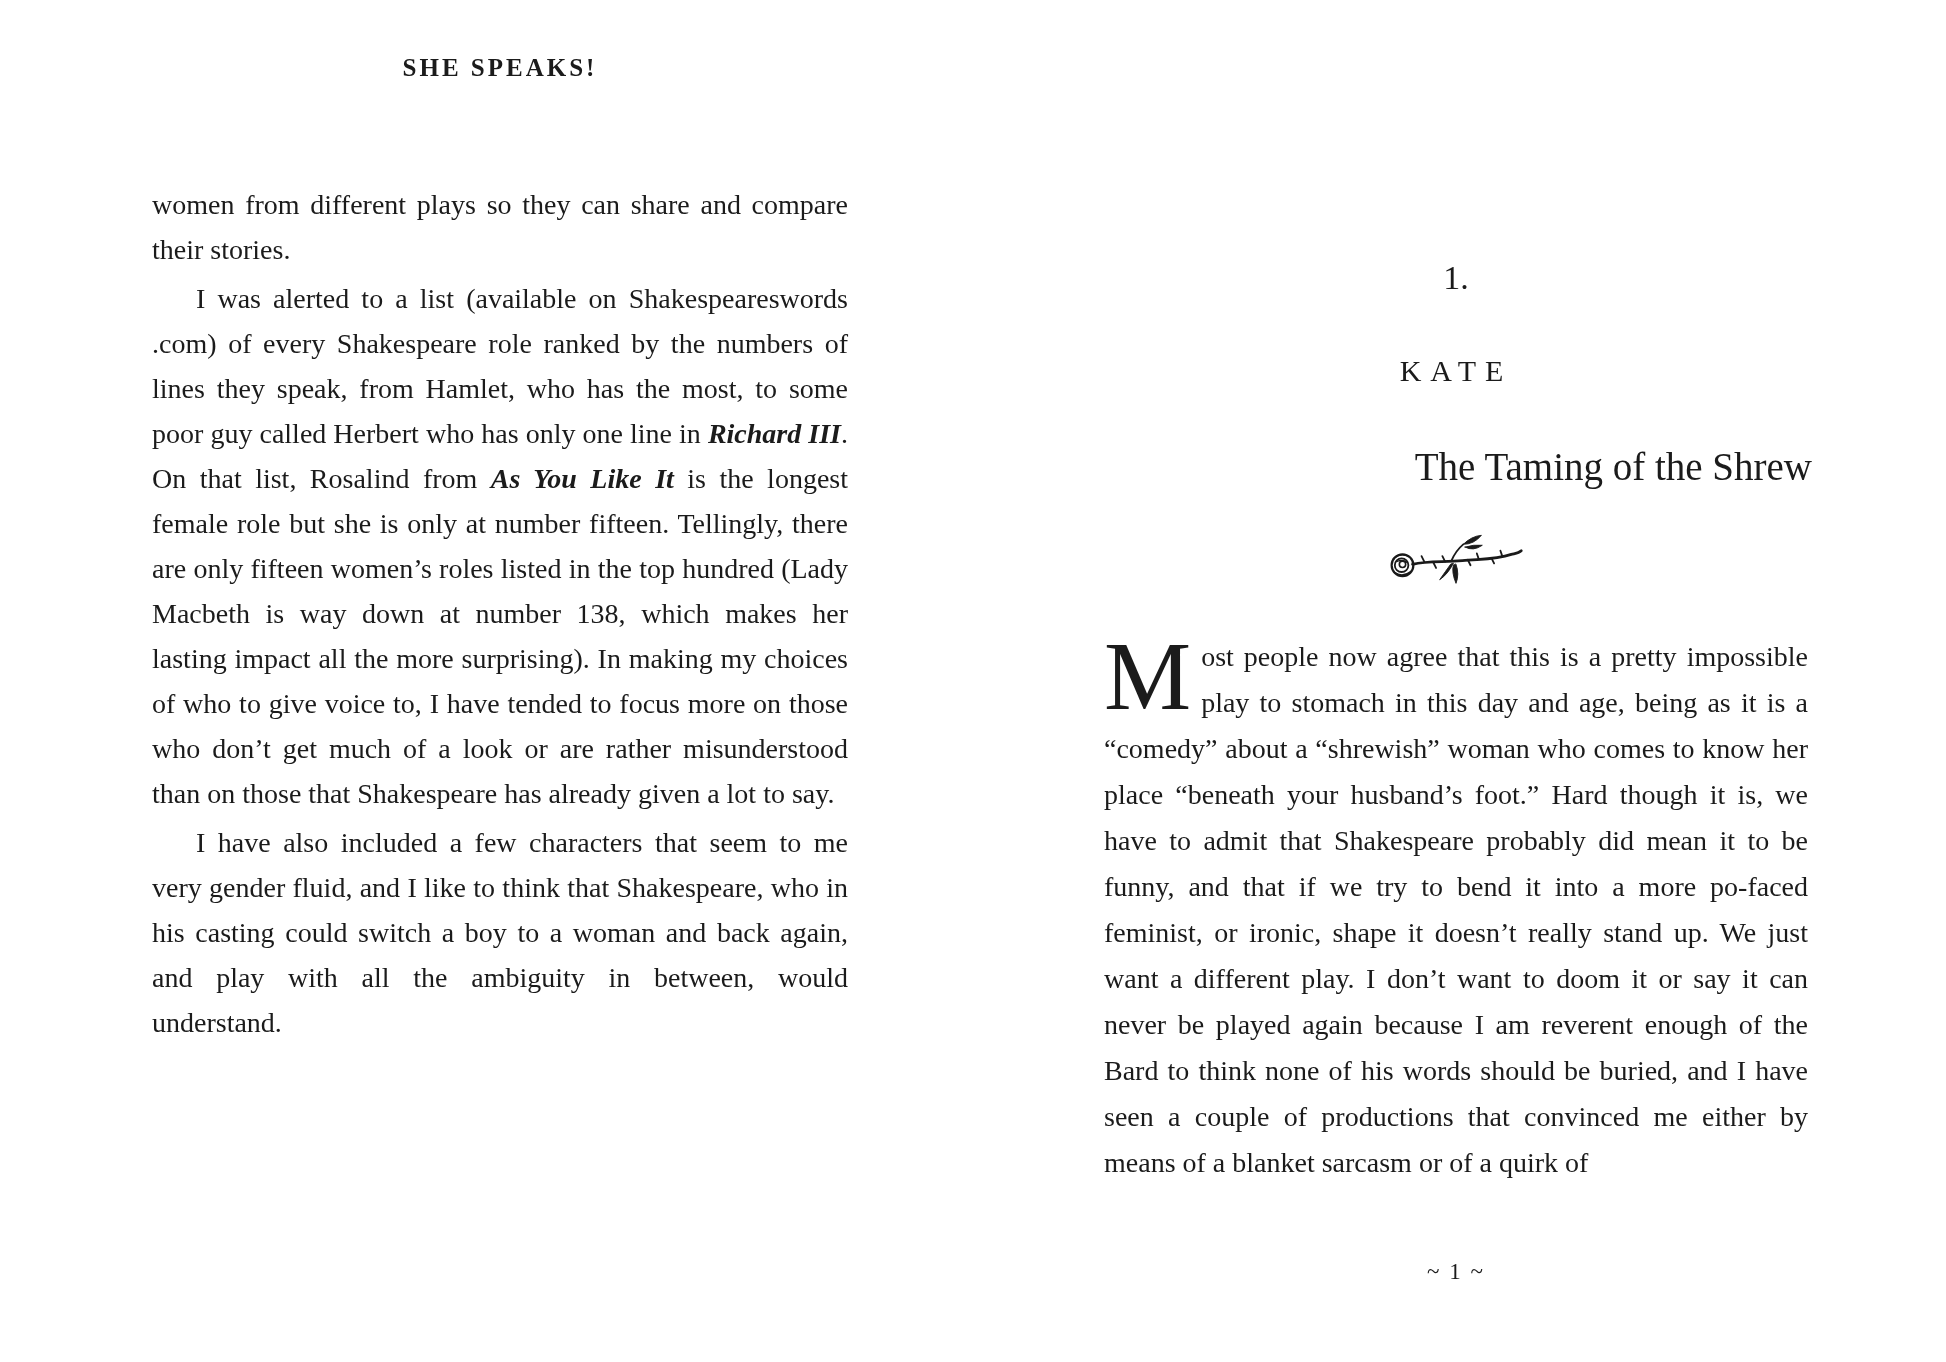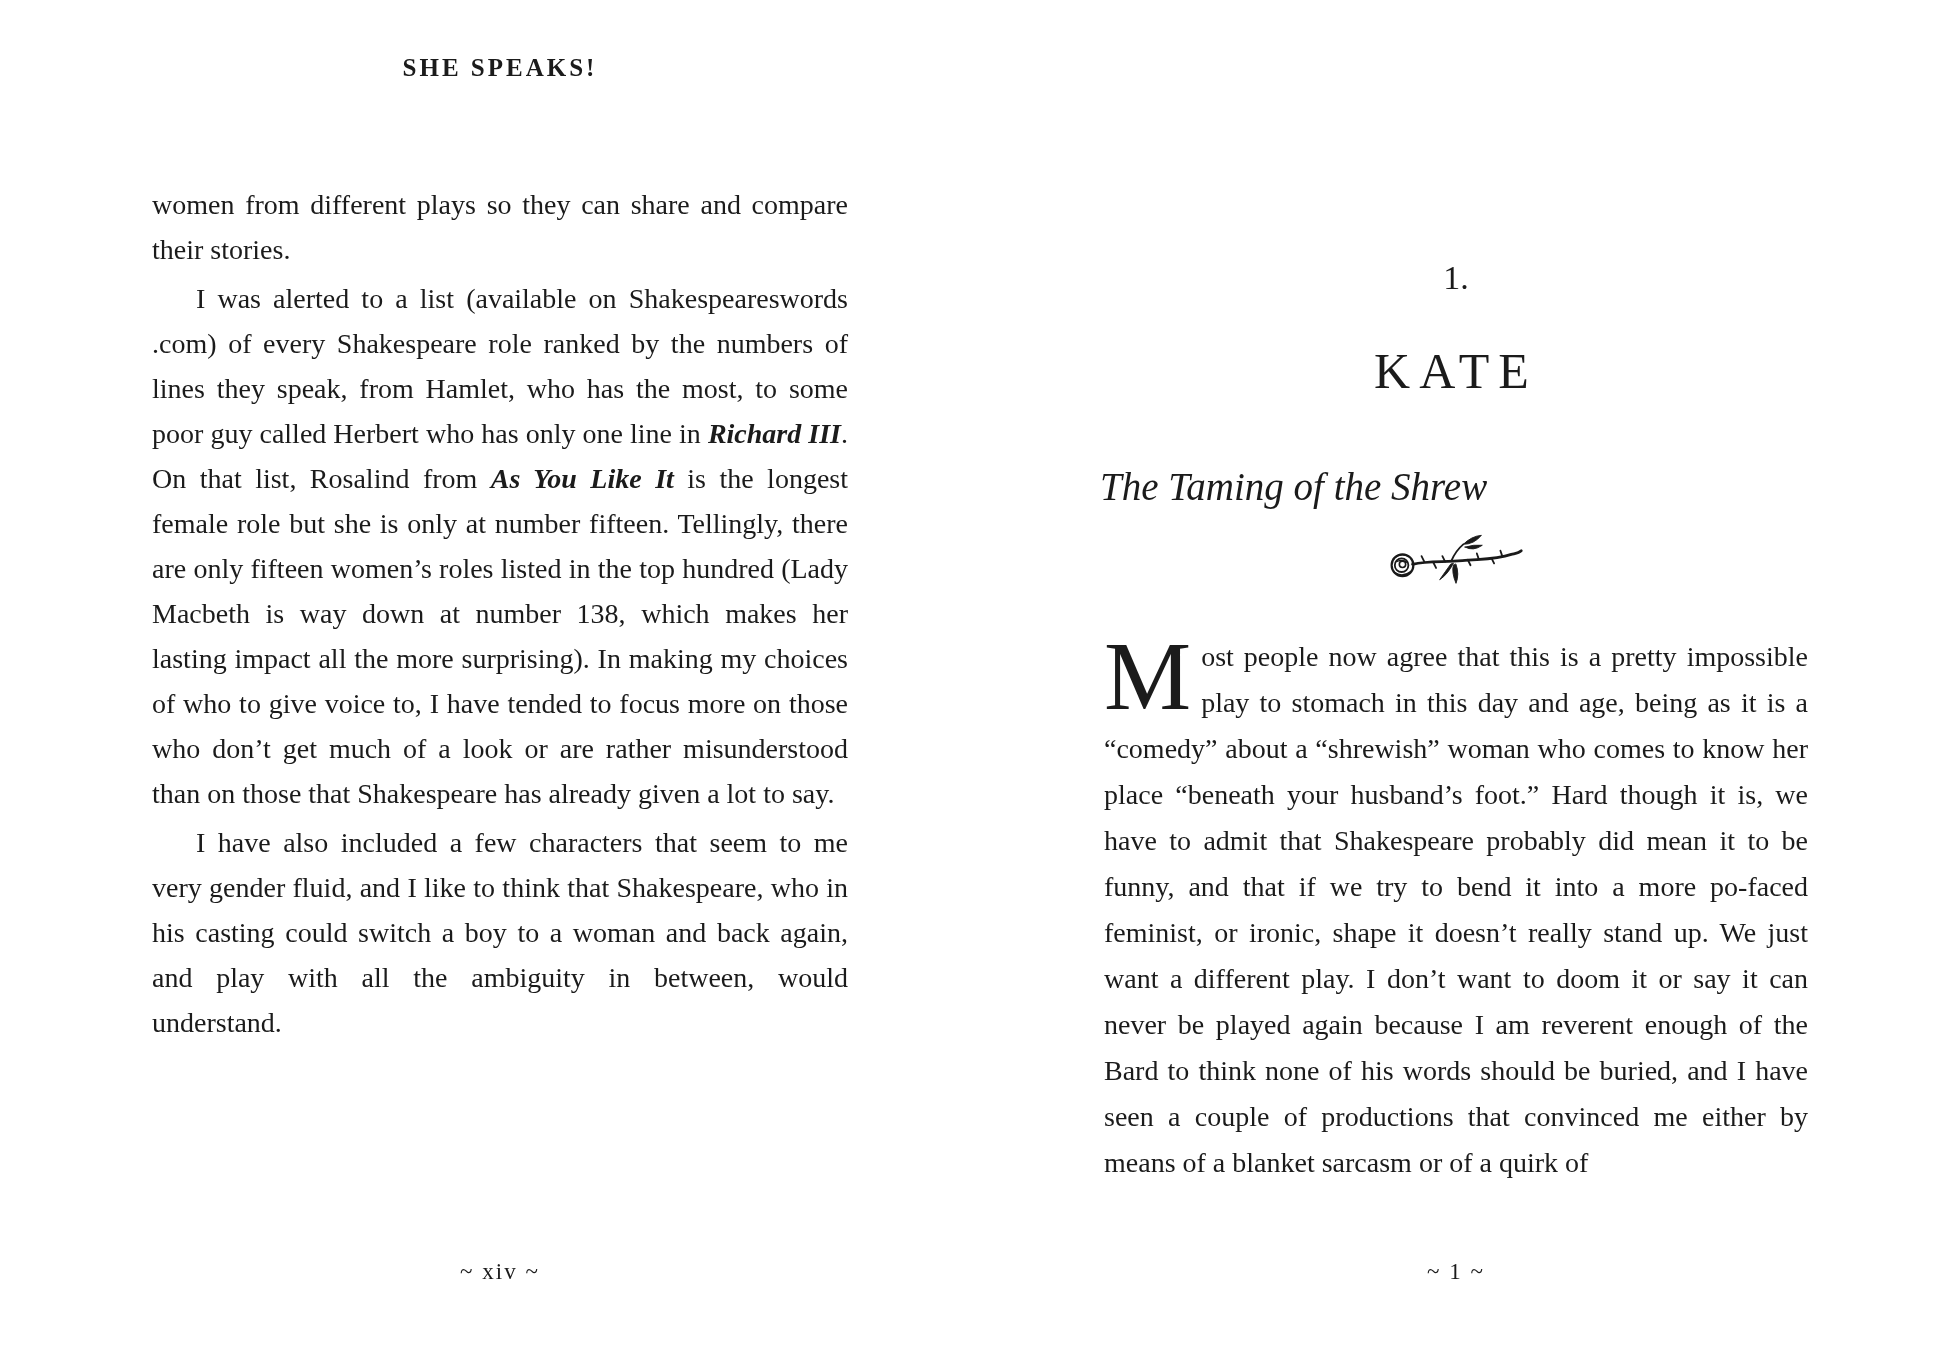--- a/index.html
+++ b/index.html
@@ -26,27 +26,27 @@
   .left-text p, .body-text p{margin:4px;}
   .left-text p.indent{text-indent:44px;}
 
   
   .chapter-number{
     position:absolute;left:1100px;top:260px;width:712px;
     text-align:center;font-size:34px;line-height:36px;
   }
   .chapter-title{
     position:absolute;left:1100px;top:351px;width:712px;
-    text-align:center;font-size:50px;line-height:40px;
+    text-align:center;font-size:30px;line-height:40px;
     letter-spacing:9px;font-weight:normal;
   }
   .play-title{
-    position:absolute;left:1100px;top:462px;width:712px;
-    text-align:left;font-size:39px;line-height:50px;
-    font-style:italic;font-weight:normal;
+    position:absolute;left:1100px;top:442px;width:712px;
+    text-align:right;font-size:39px;line-height:50px;
+    font-weight:normal;
   }
   .ornament-wrap{
     position:absolute;left:1100px;top:534px;width:712px;
     text-align:center;height:60px;
   }
   .ornament-wrap svg{display:inline-block;vertical-align:top;}
   .body-text{
     position:absolute;left:1100px;top:630px;width:712px;
     font-size:28px;line-height:46px;text-align:justify;
   }
@@ -74,21 +74,20 @@
 <div class="spread">
 
   <div class="running-header">SHE SPEAKS!</div>
 
   <div class="left-text">
       <p>women from different plays so they can share and compare their stories.</p>
       <p class="indent">I was alerted to a list (available on Shakespeareswords .com) of every Shakespeare role ranked by the numbers of lines they speak, from Hamlet, who has the most, to some poor guy called Herbert who has only one line in <i>Richard III</i>. On that list, Rosalind from <i>As You Like It</i> is the longest female role but she is only at number fifteen. Tellingly, there are only fifteen women’s roles listed in the top hundred (Lady Macbeth is way down at number 138, which makes her lasting impact all the more surprising). In making my choices of who to give voice to, I have tended to focus more on those who don’t get much of a look or are rather misunderstood than on those that Shakespeare has already given a lot to say.</p>
       <p class="indent">I have also included a few characters that seem to me very gender fluid, and I like to think that Shakespeare, who in his casting could switch a boy to a woman and back again, and play with all the ambiguity in between, would understand.</p>
     </div>
 
-  <div class="folio left">~ xiv ~</div>
 
   <div class="chapter-number">1.</div>
 
   <div class="chapter-title">KATE</div>
 
   <div class="play-title">The Taming of the Shrew</div>
 
   <div class="ornament-wrap">
     <svg width="136" height="57" viewBox="0 0 150 62" fill="none" stroke="#1a1a1a" stroke-linecap="round">
 

